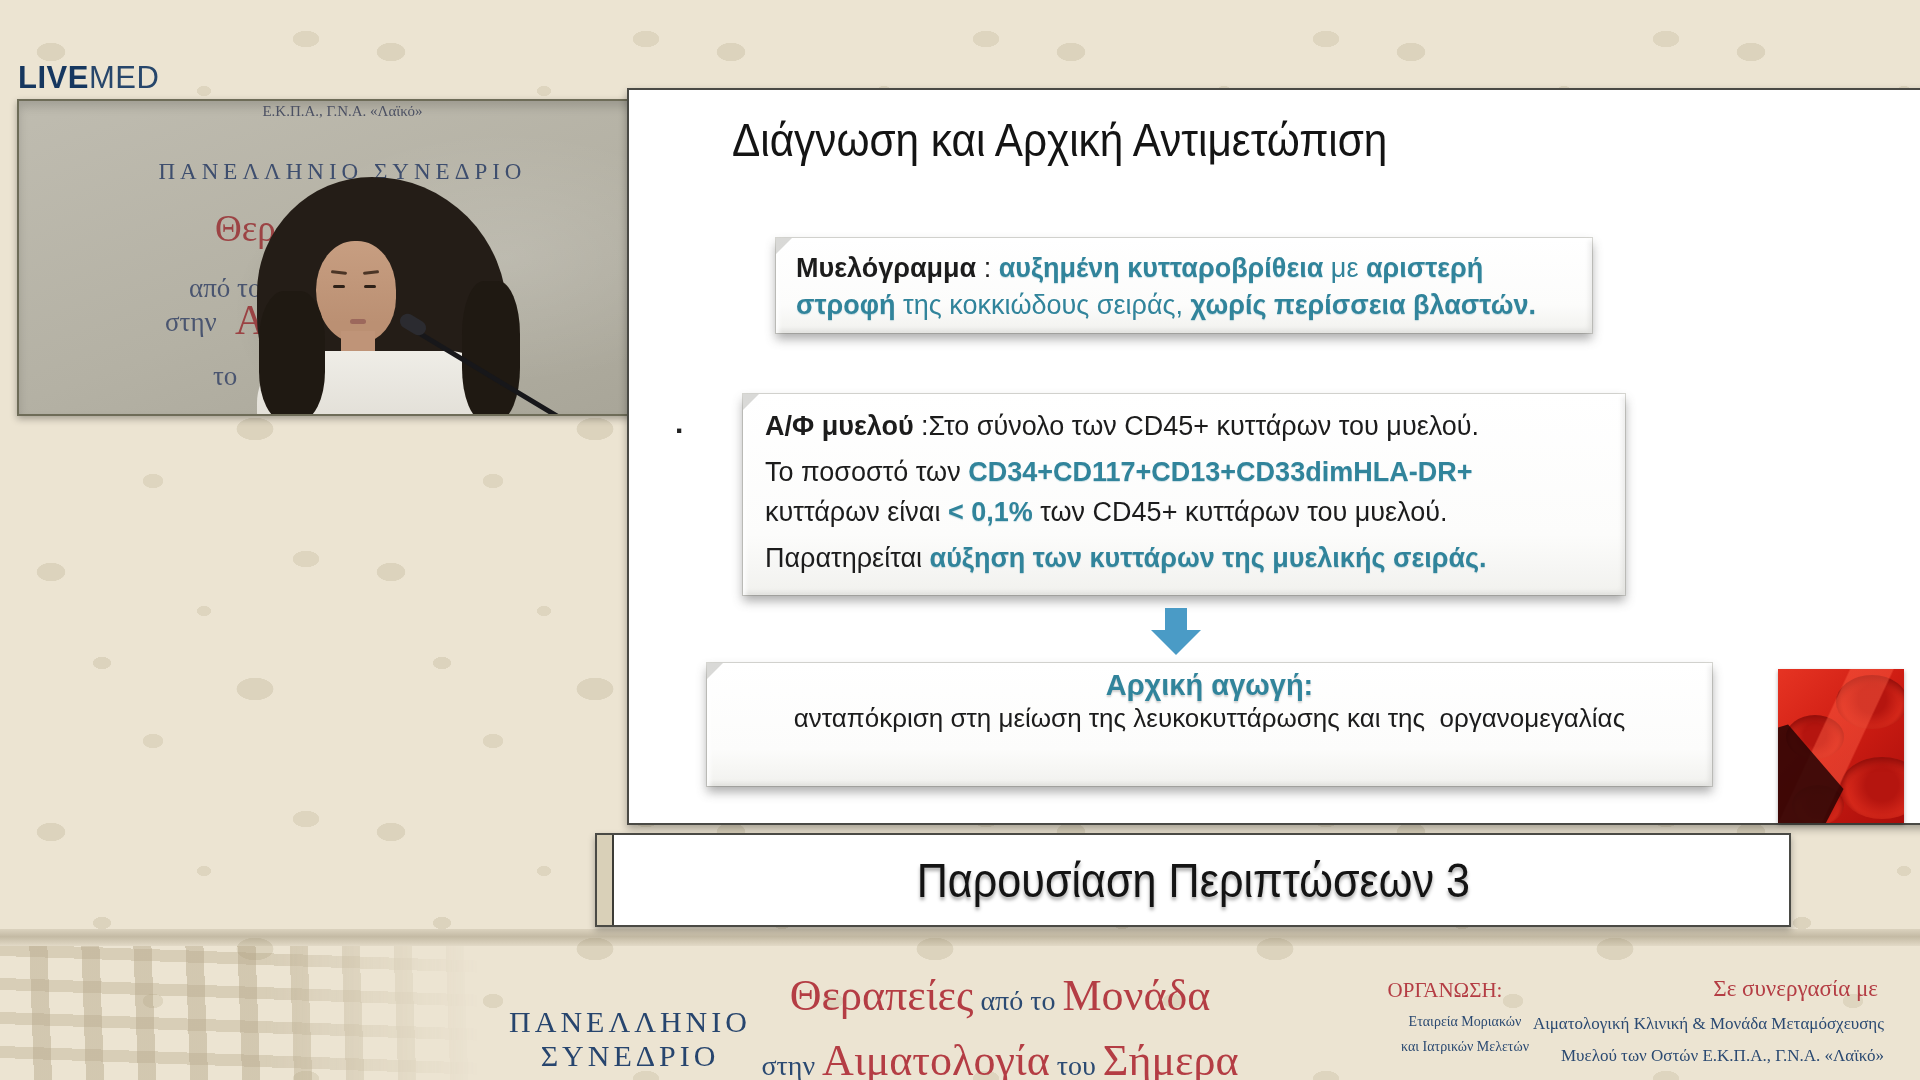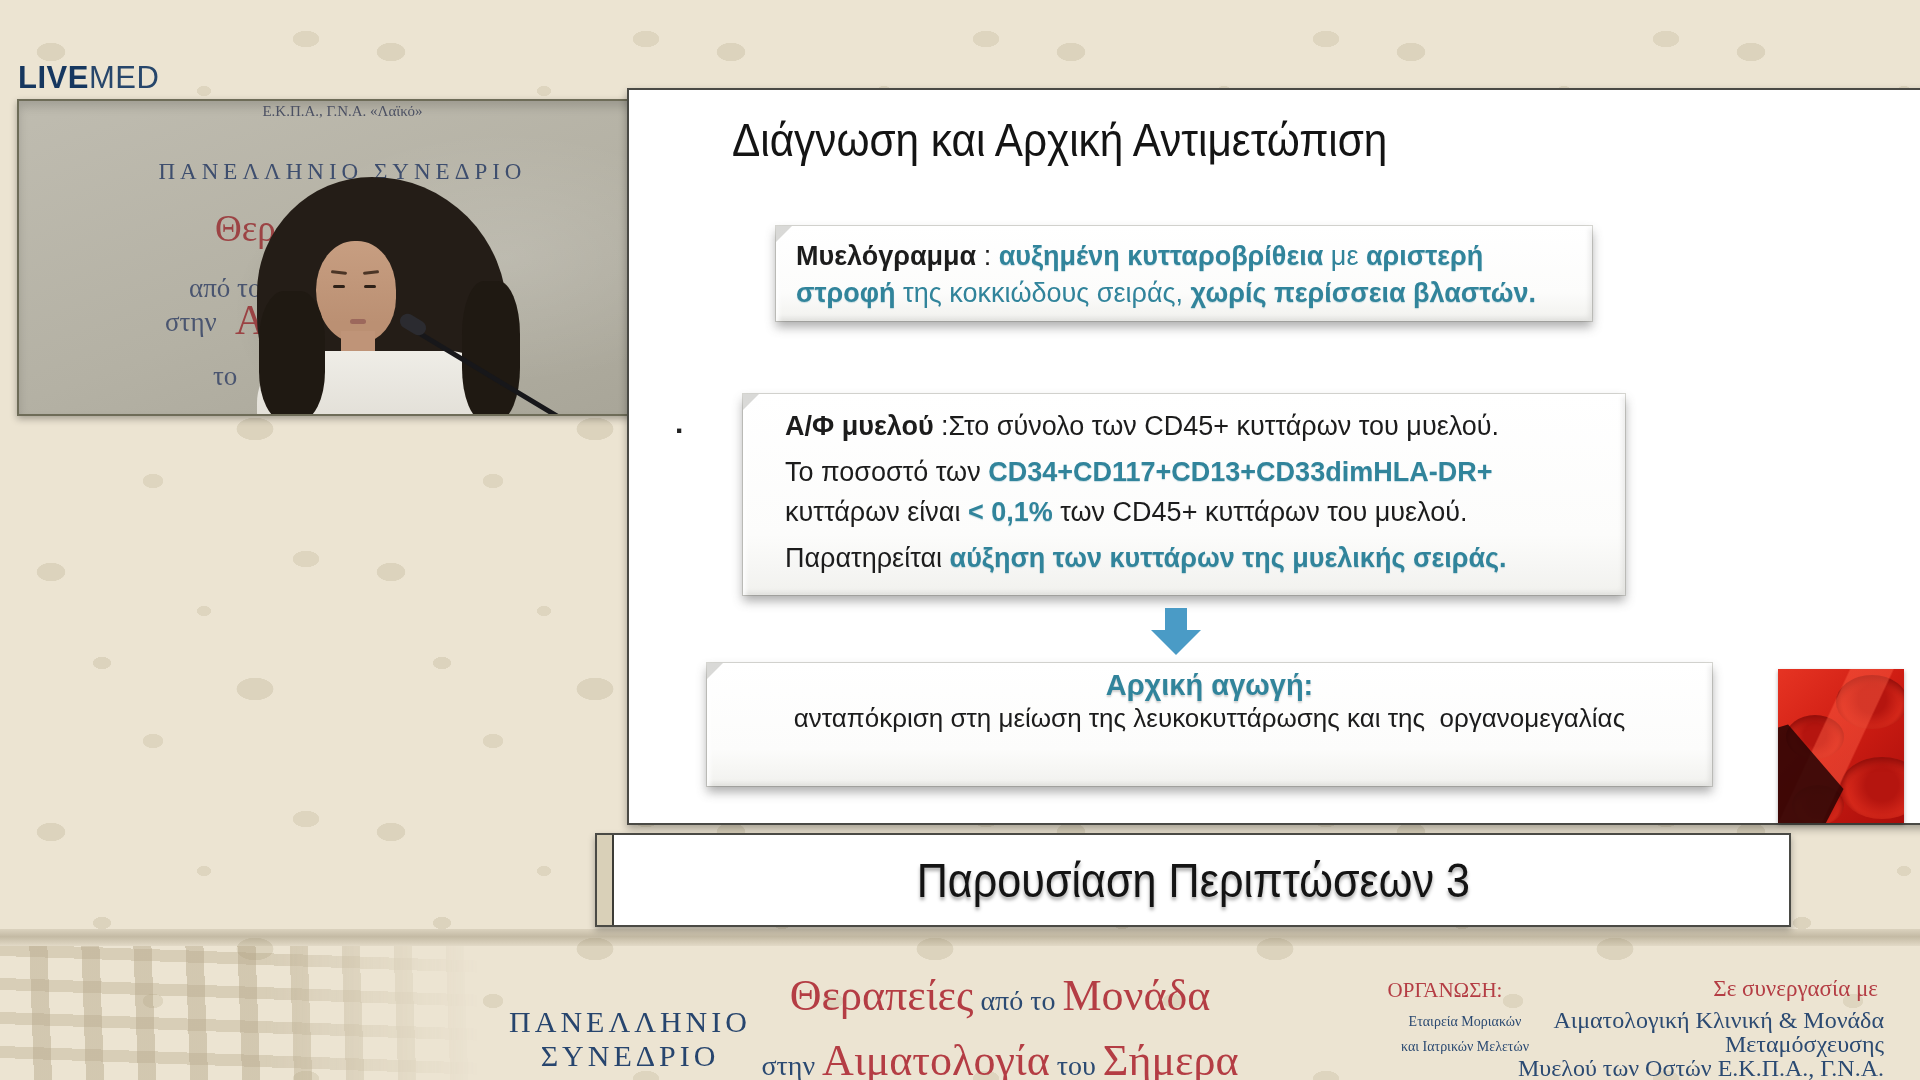--- a/index.html
+++ b/index.html
@@ -82,24 +82,24 @@
 
   .pp-box {
     position:absolute;
     background:linear-gradient(180deg,#ffffff 0%,#fcfcfb 70%,#f1f1ee 100%);
     box-shadow:0 6px 10px rgba(70,70,70,.45), 0 0 0 1px #d9d9d4,
                inset 3px 3px 4px rgba(255,255,255,.9), inset -3px -3px 5px rgba(0,0,0,.07);
   }
   .pp-box::before { content:""; position:absolute; top:0; left:0;
     border-top:16px solid rgba(120,120,112,.28); border-right:16px solid transparent; }
 
-  .box1 { left:147px; top:136px; width:816px; height:95px; padding:12px 0 16px 20px; }
+  .box1 { left:147px; top:148px; width:816px; height:95px; padding:12px 0 16px 20px; }
   .box1 .ln { font-size:27px; line-height:37px; white-space:pre-wrap; }
 
-  .box2 { left:114px; top:304px; width:882px; height:201px; padding:12px 0 0 42px; }
+  .box2 { left:114px; top:304px; width:882px; height:201px; padding:12px 0 0 22px; }
   .box2 .ln { font-size:27px; line-height:40px; white-space:pre-wrap; }
   .box2 .mt { margin-top:6px; }
 
   .box3 { left:78px; top:573px; width:1005px; height:123px; padding:6px 10px 0 10px; text-align:center; }
   .box3 .heading { font-size:29px; font-weight:bold; color:#31849b; text-shadow:0 2px 2px rgba(0,0,0,.18); }
   .box3 .ln { font-size:26px; line-height:33px; white-space:pre-wrap; }
 
   .k  { color:#1c1c1c; }
   .kb { color:#1c1c1c; font-weight:bold; }
   .t  { color:#31849b; }
@@ -147,21 +147,21 @@
   .congress { position:absolute; left:500px; top:1005px; width:260px; text-align:center;
     color:#27456e; font-size:30px; letter-spacing:4px; line-height:34px; }
   .main-title { position:absolute; left:660px; top:968px; width:680px; text-align:center; line-height:56px; }
   .fr { font-size:44px; color:#b43d44; }
   .fn { font-size:28px; color:#2b4a72; }
   .org-block { position:absolute; left:1340px; top:978px; width:210px; text-align:center; }
   .org-label { color:#b43d44; font-size:21px; margin-bottom:6px; }
   .org-line  { color:#2b4a72; font-size:14px; line-height:25px;margin-left:40px; }
   .collab-block { position:absolute; left:1500px; top:976px; width:384px; text-align:right; }
   .collab-label { color:#b43d44; font-size:23px; padding-right:6px; margin-bottom:6px; }
-  .collab-line  { color:#2b4a72; font-size:24px; line-height:24px; }
+  .collab-line  { color:#2b4a72; font-size:17px; line-height:32px; }
 </style>
 </head>
 <body>
 
 <div class="page">
 
   <div class="brand">
     <span class="live">LIVE</span><span class="med">MED</span>
   </div>
 

